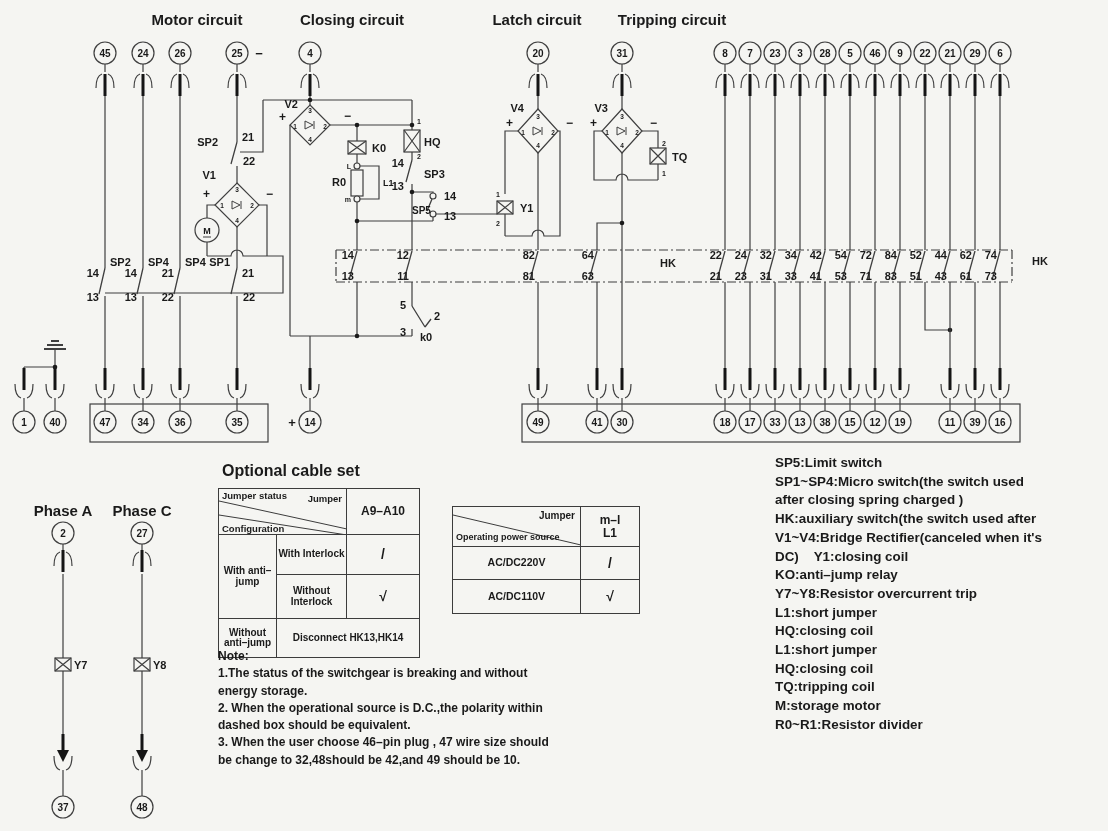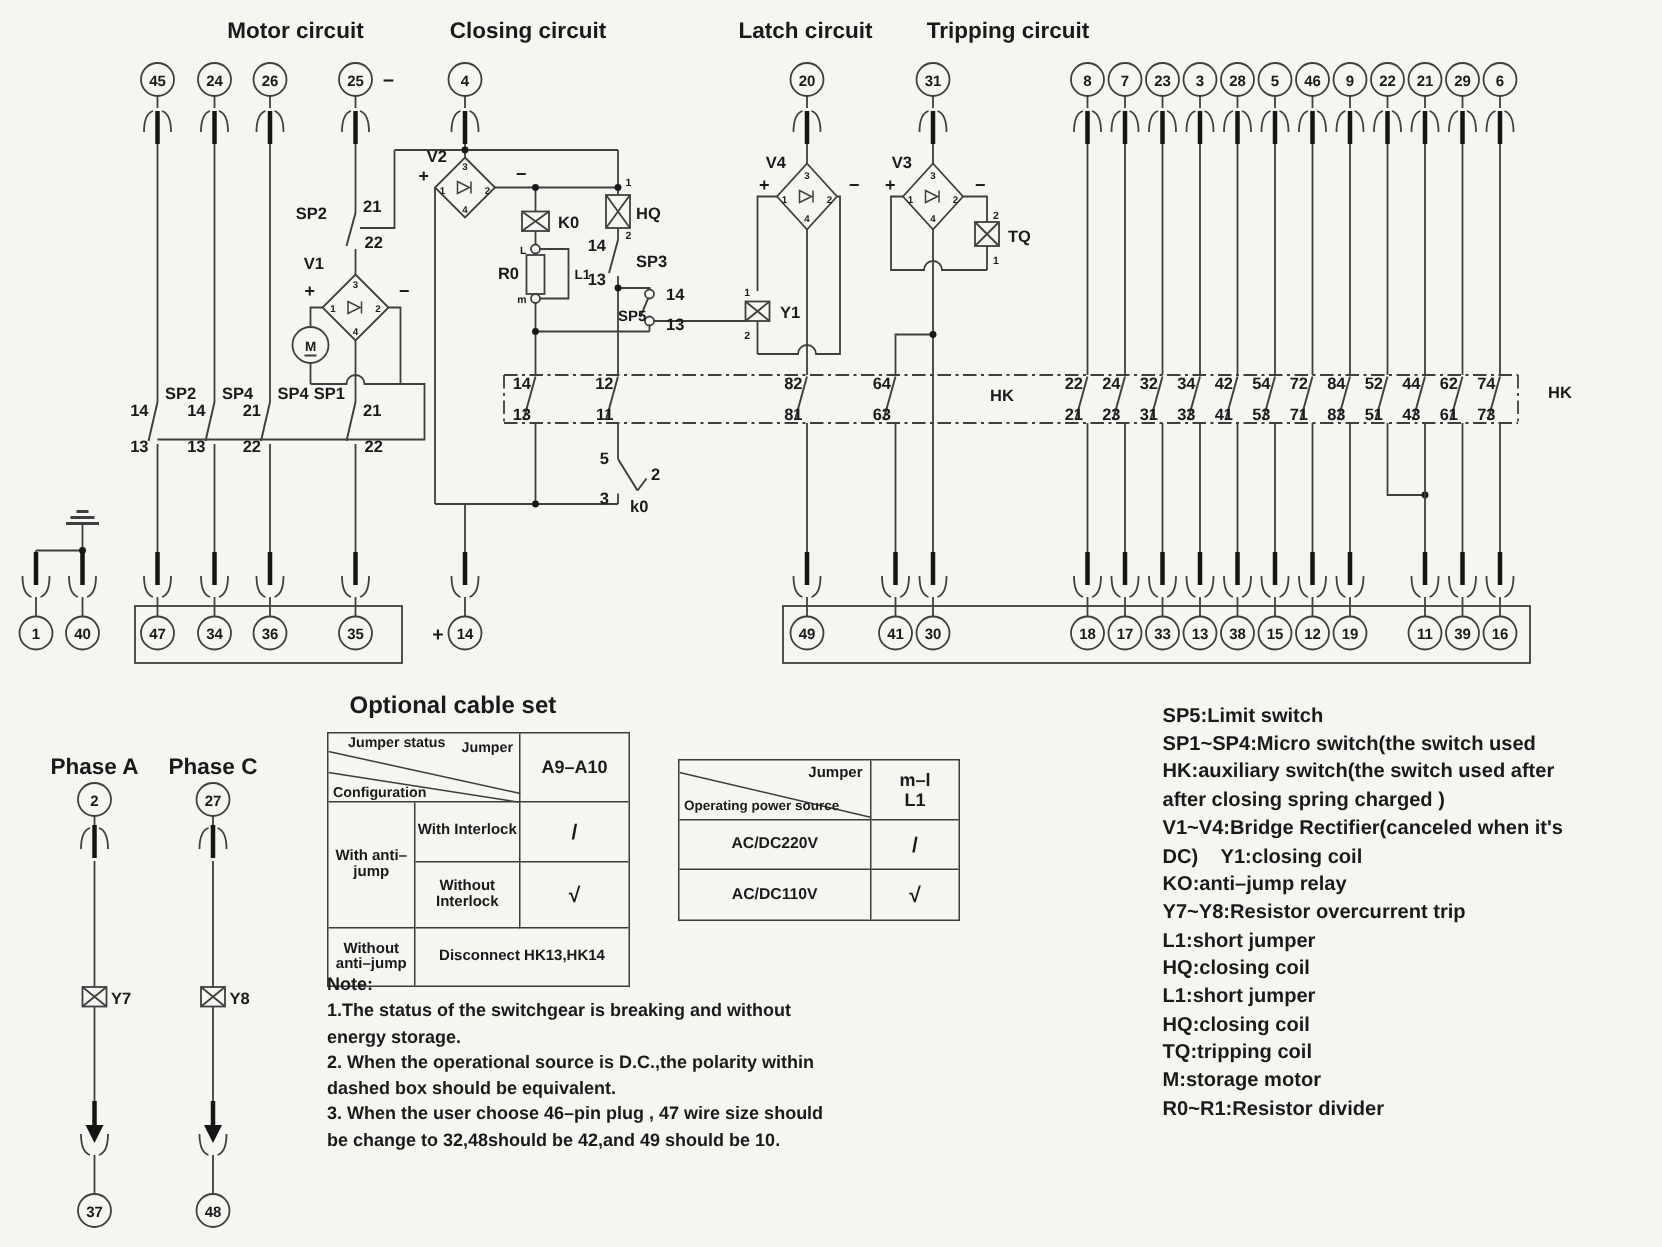--- a/index.html
+++ b/index.html
@@ -5,45 +5,45 @@
   html,body{margin:0;padding:0;}
   body{
     width:1108px;height:831px;position:relative;overflow:hidden;
     background:#f5f5f2;color:#1a1a1a;
     font-family:"Liberation Sans", sans-serif;font-weight:bold;
   }
   svg text{font-family:"Liberation Sans", sans-serif;font-weight:bold;fill:#1a1a1a;}
   #main-svg{position:absolute;left:0;top:0;}
   #phase-svg{position:absolute;left:0;top:470px;}
   .blk{position:absolute;}
-  #cable-title{left:233px;top:462px;font-size:16px;}
+  #cable-title{left:222px;top:462px;font-size:16px;}
   
   #tbl1{left:218px;top:488px;width:200px;display:grid;
         grid-template-columns:58px 70px 72px;grid-template-rows:46px 40px 44px 38px;
         border:1.5px solid #3c3c3c;background:#f5f5f2;font-size:10px;}
   #tbl1 .cell,#tbl2 .cell{border-right:1px solid #3c3c3c;border-bottom:1px solid #3c3c3c;
         display:flex;align-items:center;justify-content:center;text-align:center;line-height:1.05;}
   .noR{border-right:none !important;} .noB{border-bottom:none !important;}
   .diagcell{position:relative;display:block !important;}
   .diagcell svg{position:absolute;left:0;top:0;}
-  .diagcell .dt{position:absolute;left:13px;top:2px;font-size:9.5px;text-align:right;}
+  .diagcell .dt{position:absolute;left:3px;top:2px;font-size:9.5px;text-align:right;}
   .diagcell .dr{position:absolute;right:4px;top:5px;font-size:9.5px;}
   .diagcell .db{position:absolute;left:3px;bottom:0;font-size:9.5px;}
   .colh{font-size:12px;}
   .val{font-size:14px;font-weight:bold;}
   
   #tbl2{left:452px;top:506px;width:186px;display:grid;
         grid-template-columns:128px 58px;grid-template-rows:40px 33px 33px;
         border:1.5px solid #3c3c3c;background:#f5f5f2;font-size:10.5px;}
   #tbl2 .db2{position:absolute;left:3px;bottom:3px;font-size:9px;text-align:left;line-height:1.1;margin-top:42px;}
   #tbl2 .dr2{position:absolute;right:5px;top:4px;font-size:10px;}
   
   #notes{left:218px;top:648px;width:345px;font-size:12px;line-height:17.3px;}
   
-  #legend{left:775px;top:468px;width:330px;font-size:13.4px;line-height:18.7px;}
+  #legend{left:775px;top:454px;width:330px;font-size:13.4px;line-height:18.7px;}
 </style>
 </head>
 <body>
 
 <svg id="main-svg" width="1108" height="462" viewBox="0 0 1108 462">
   <g fill="none" stroke="#3f3f3f" stroke-width="1.2">
 
     <path d="
       M105,96 V268 M105,296 V368
       M143,96 V268 M143,296 V368
@@ -532,22 +532,22 @@
       <div>2. When the operational source is D.C.,the polarity within</div>
       <div>dashed box should be equivalent.</div>
       <div>3. When the user choose 46–pin plug , 47 wire size should</div>
       <div>be change to 32,48should be 42,and 49 should be 10.</div>
     </div>
 </div>
 
 <div class="blk" id="legend">
     <div>SP5:Limit switch</div>
     <div>SP1~SP4:Micro switch(the switch used</div>
+    <div>after closing spring charged )</div>
     <div>HK:auxiliary switch(the switch used after</div>
-    <div>after closing spring charged )</div>
     <div>V1~V4:Bridge Rectifier(canceled when it's</div>
     <div>DC)&nbsp;&nbsp;&nbsp;&nbsp;Y1:closing coil</div>
     <div>KO:anti–jump relay</div>
     <div>Y7~Y8:Resistor overcurrent trip</div>
     <div>L1:short jumper</div>
     <div>HQ:closing coil</div>
     <div>L1:short jumper</div>
     <div>HQ:closing coil</div>
     <div>TQ:tripping coil</div>
     <div>M:storage motor</div>

